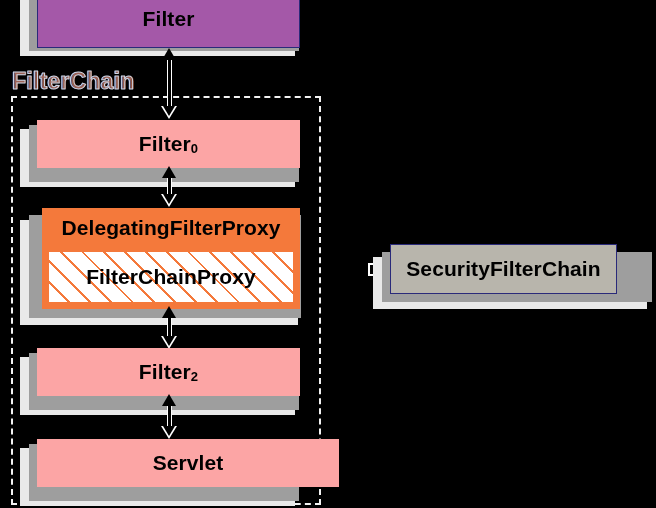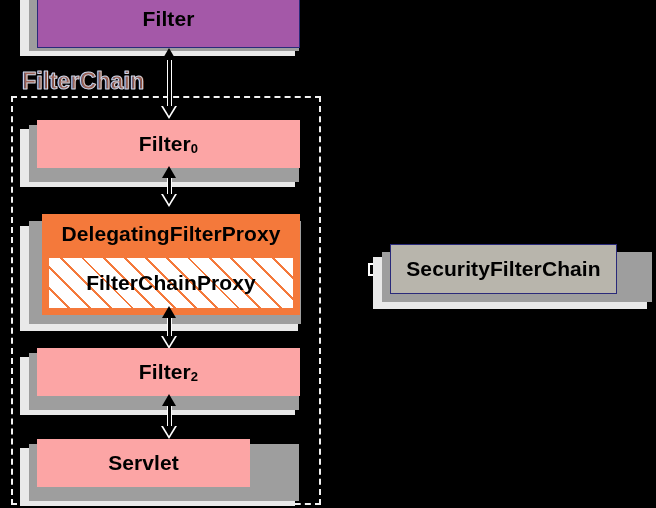--- a/index.html
+++ b/index.html
@@ -210,21 +210,21 @@
     border-right: 0;
     box-sizing: border-box;
   }
 </style>
 </head>
 <body>
 
 <div id="stage">
 
   <div class="group-frame" style="left:11px; top:96px; width:310px; height:409px;"></div>
-  <div class="group-label" style="left:22px; top:68px;">FilterChain</div>
+  <div class="group-label" style="left:12px; top:68px;">FilterChain</div>
 
   <div class="node" style="left:20px; top:-11px; width:283px; height:68px;">
     <div class="shadow-far" style="left:0px;  top:9px;  width:275px; height:58px;"></div>
     <div class="shadow-near" style="left:9px;  top:5px;  width:270px; height:57px;"></div>
     <div class="box box-client" style="left:17px; top:0px; width:263px; height:59px;">
       <span>Filter</span>
     </div>
   </div>
 
   <div class="conn" style="left:160px; top:48px; width:22px; height:76px;">
@@ -241,21 +241,21 @@
         <sub>0</sub>
     </div>
   </div>
 
   <div class="conn" style="left:160px; top:168px; width:22px; height:42px;">
     <div class="conn-line" style="left:7px; top:6px; height:26px;"></div>
     <div class="head-up-solid" style="left:2px; top:-2px;"></div>
     <div class="head-down-hollow" style="left:1px; top:26px;"></div>
   </div>
 
-  <div class="node" style="left:20px; top:214px; width:290px; height:120px;">
+  <div class="node" style="left:20px; top:208px; width:290px; height:120px;">
     <div class="shadow-far" style="left:0px;  top:12px; width:278px; height:105px;"></div>
     <div class="shadow-near" style="left:9px;  top:7px;  width:272px; height:103px;"></div>
     <div class="box dfp-outer" style="left:22px; top:0px; width:258px; height:101px;">
       <div class="dfp-title">DelegatingFilterProxy</div>
       <div class="fcp-inner">
         <div class="fcp-hatch"></div>
         <span class="fcp-label">FilterChainProxy</span>
       </div>
     </div>
   </div>
@@ -290,18 +290,18 @@
 
   <div class="conn" style="left:160px; top:396px; width:22px; height:46px;">
     <div class="conn-line" style="left:7px; top:6px; height:30px;"></div>
     <div class="head-up-solid" style="left:2px; top:-2px;"></div>
     <div class="head-down-hollow" style="left:1px; top:30px;"></div>
   </div>
 
   <div class="node" style="left:20px; top:439px; width:283px; height:68px;">
     <div class="shadow-far" style="left:0px;  top:9px;  width:275px; height:58px;"></div>
     <div class="shadow-near" style="left:9px;  top:5px;  width:270px; height:57px;"></div>
-    <div class="box box-orange" style="left:17px; top:0px; width:213px; height:48px;justify-content:center;">
+    <div class="box box-orange" style="left:17px; top:0px; width:302px; height:48px;justify-content:center;">
       <span>Servlet</span>
     </div>
   </div>
 
 </div>
 
 </body></html>

